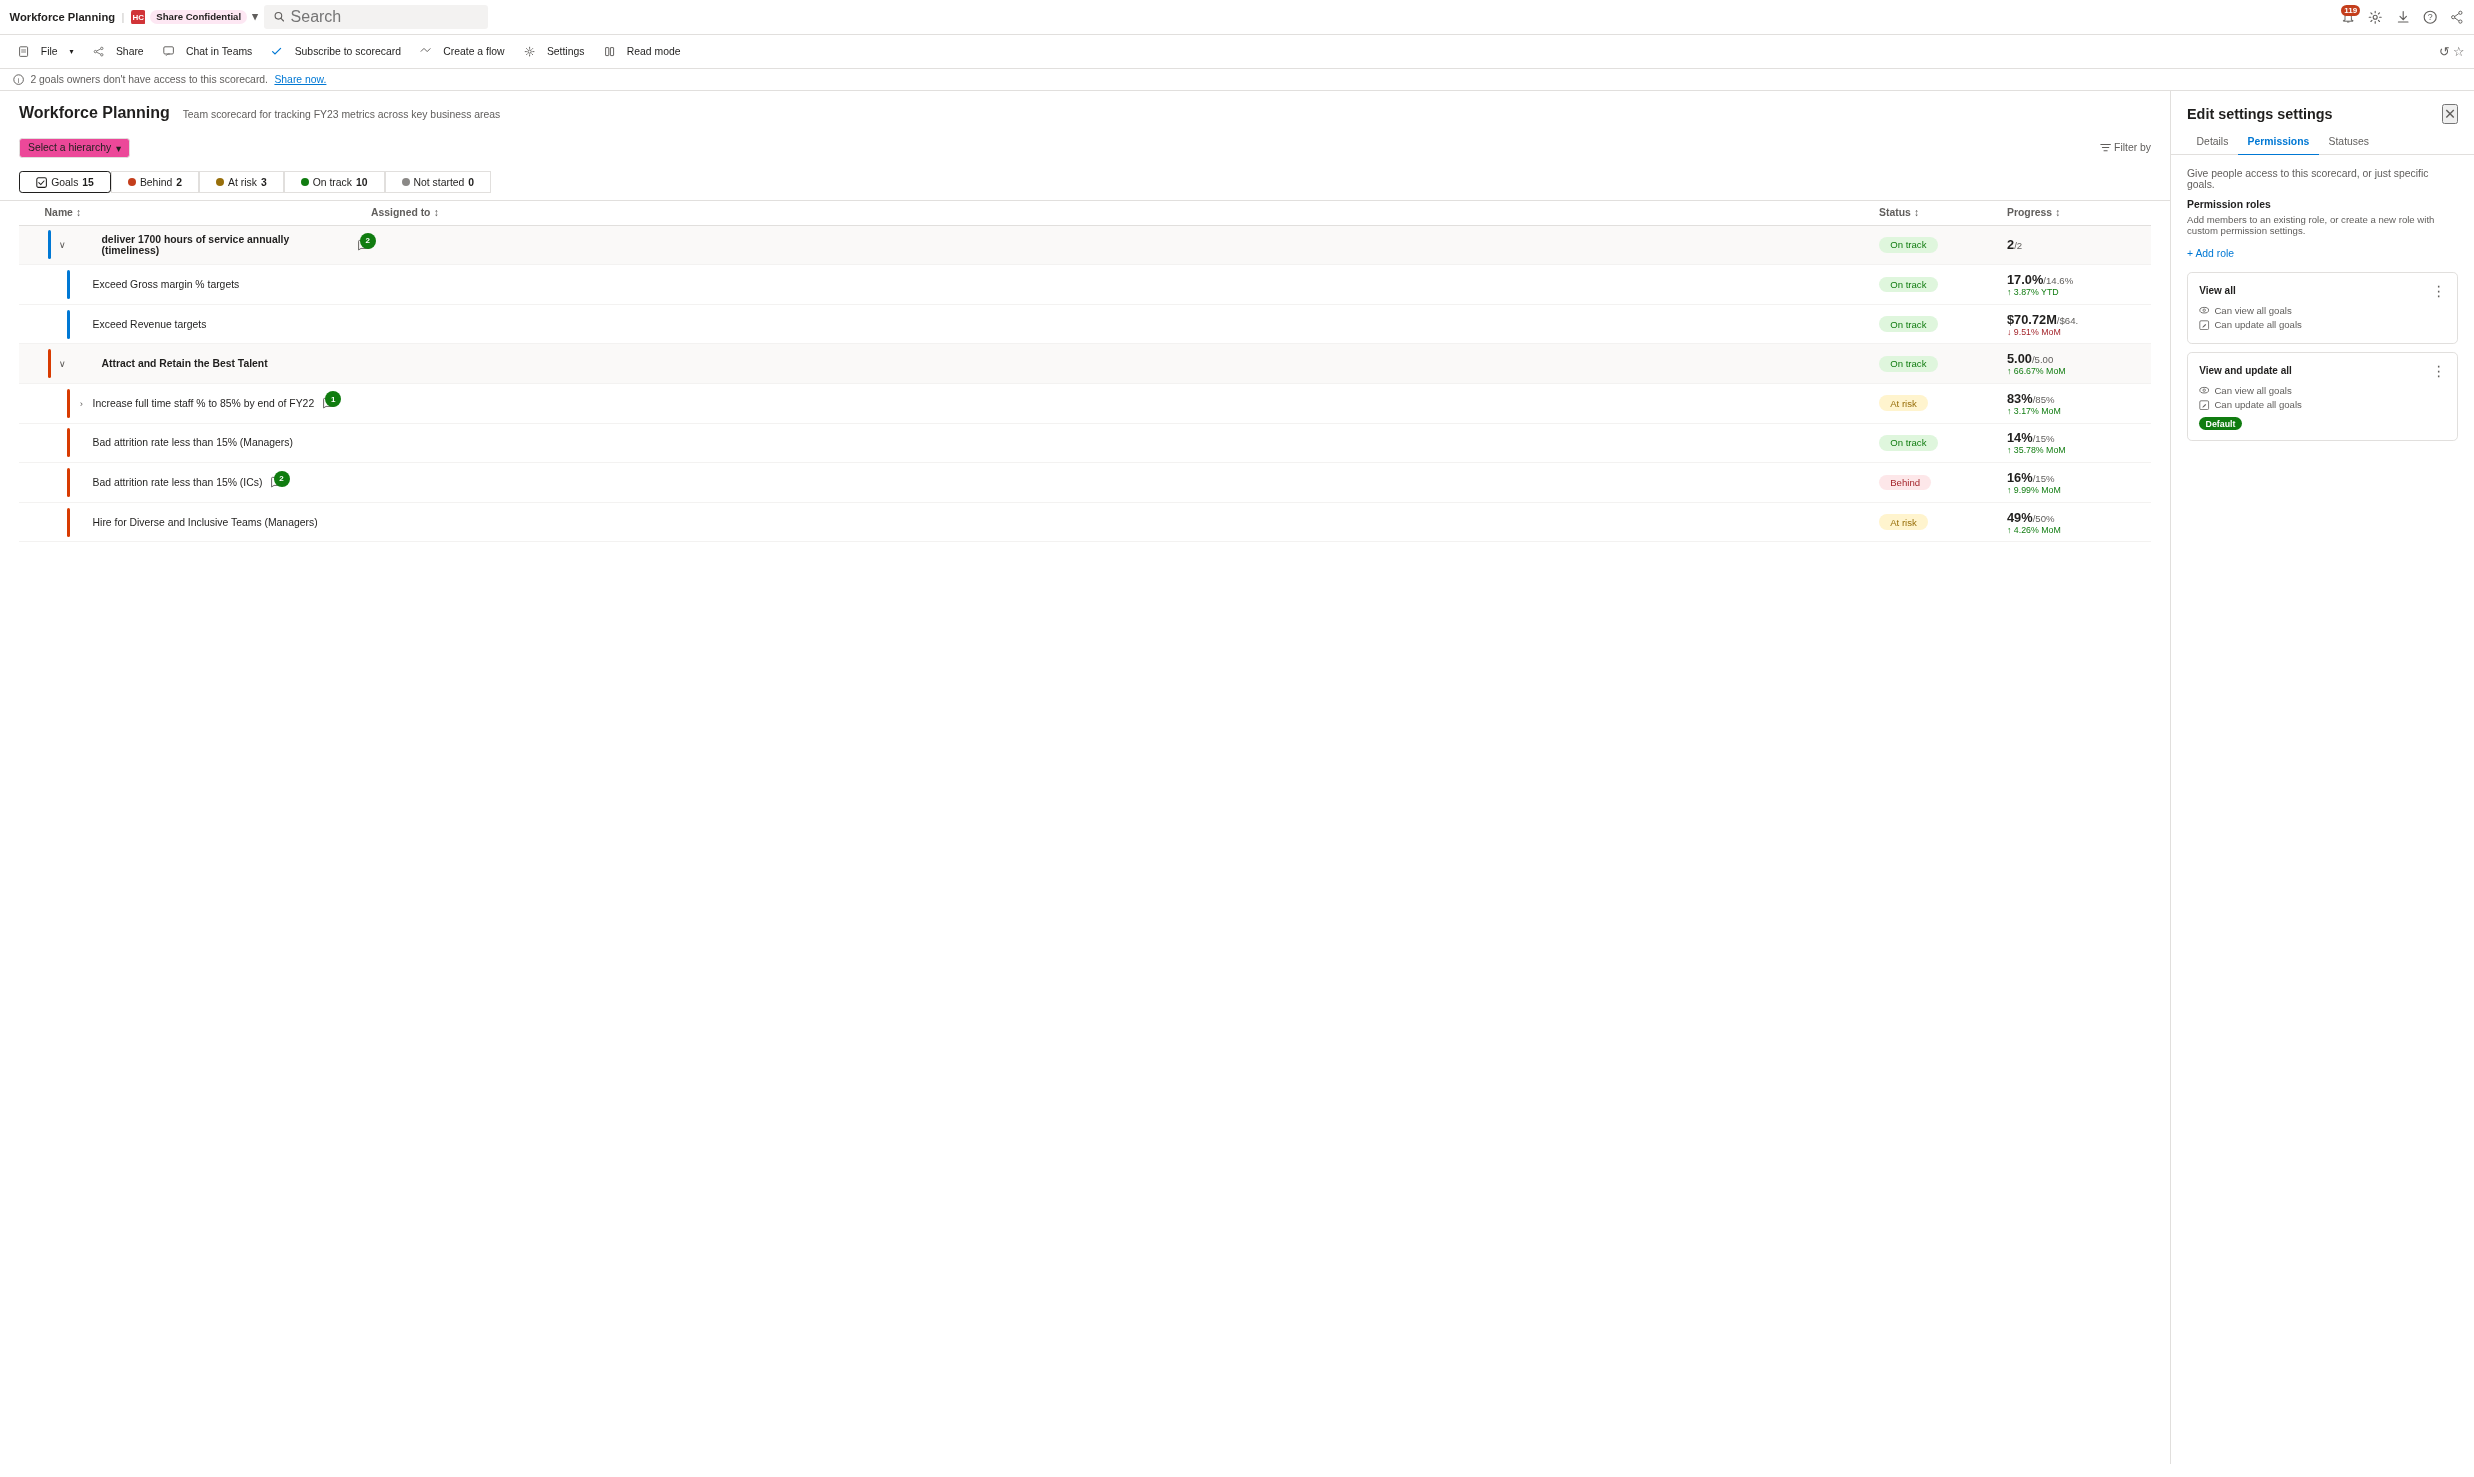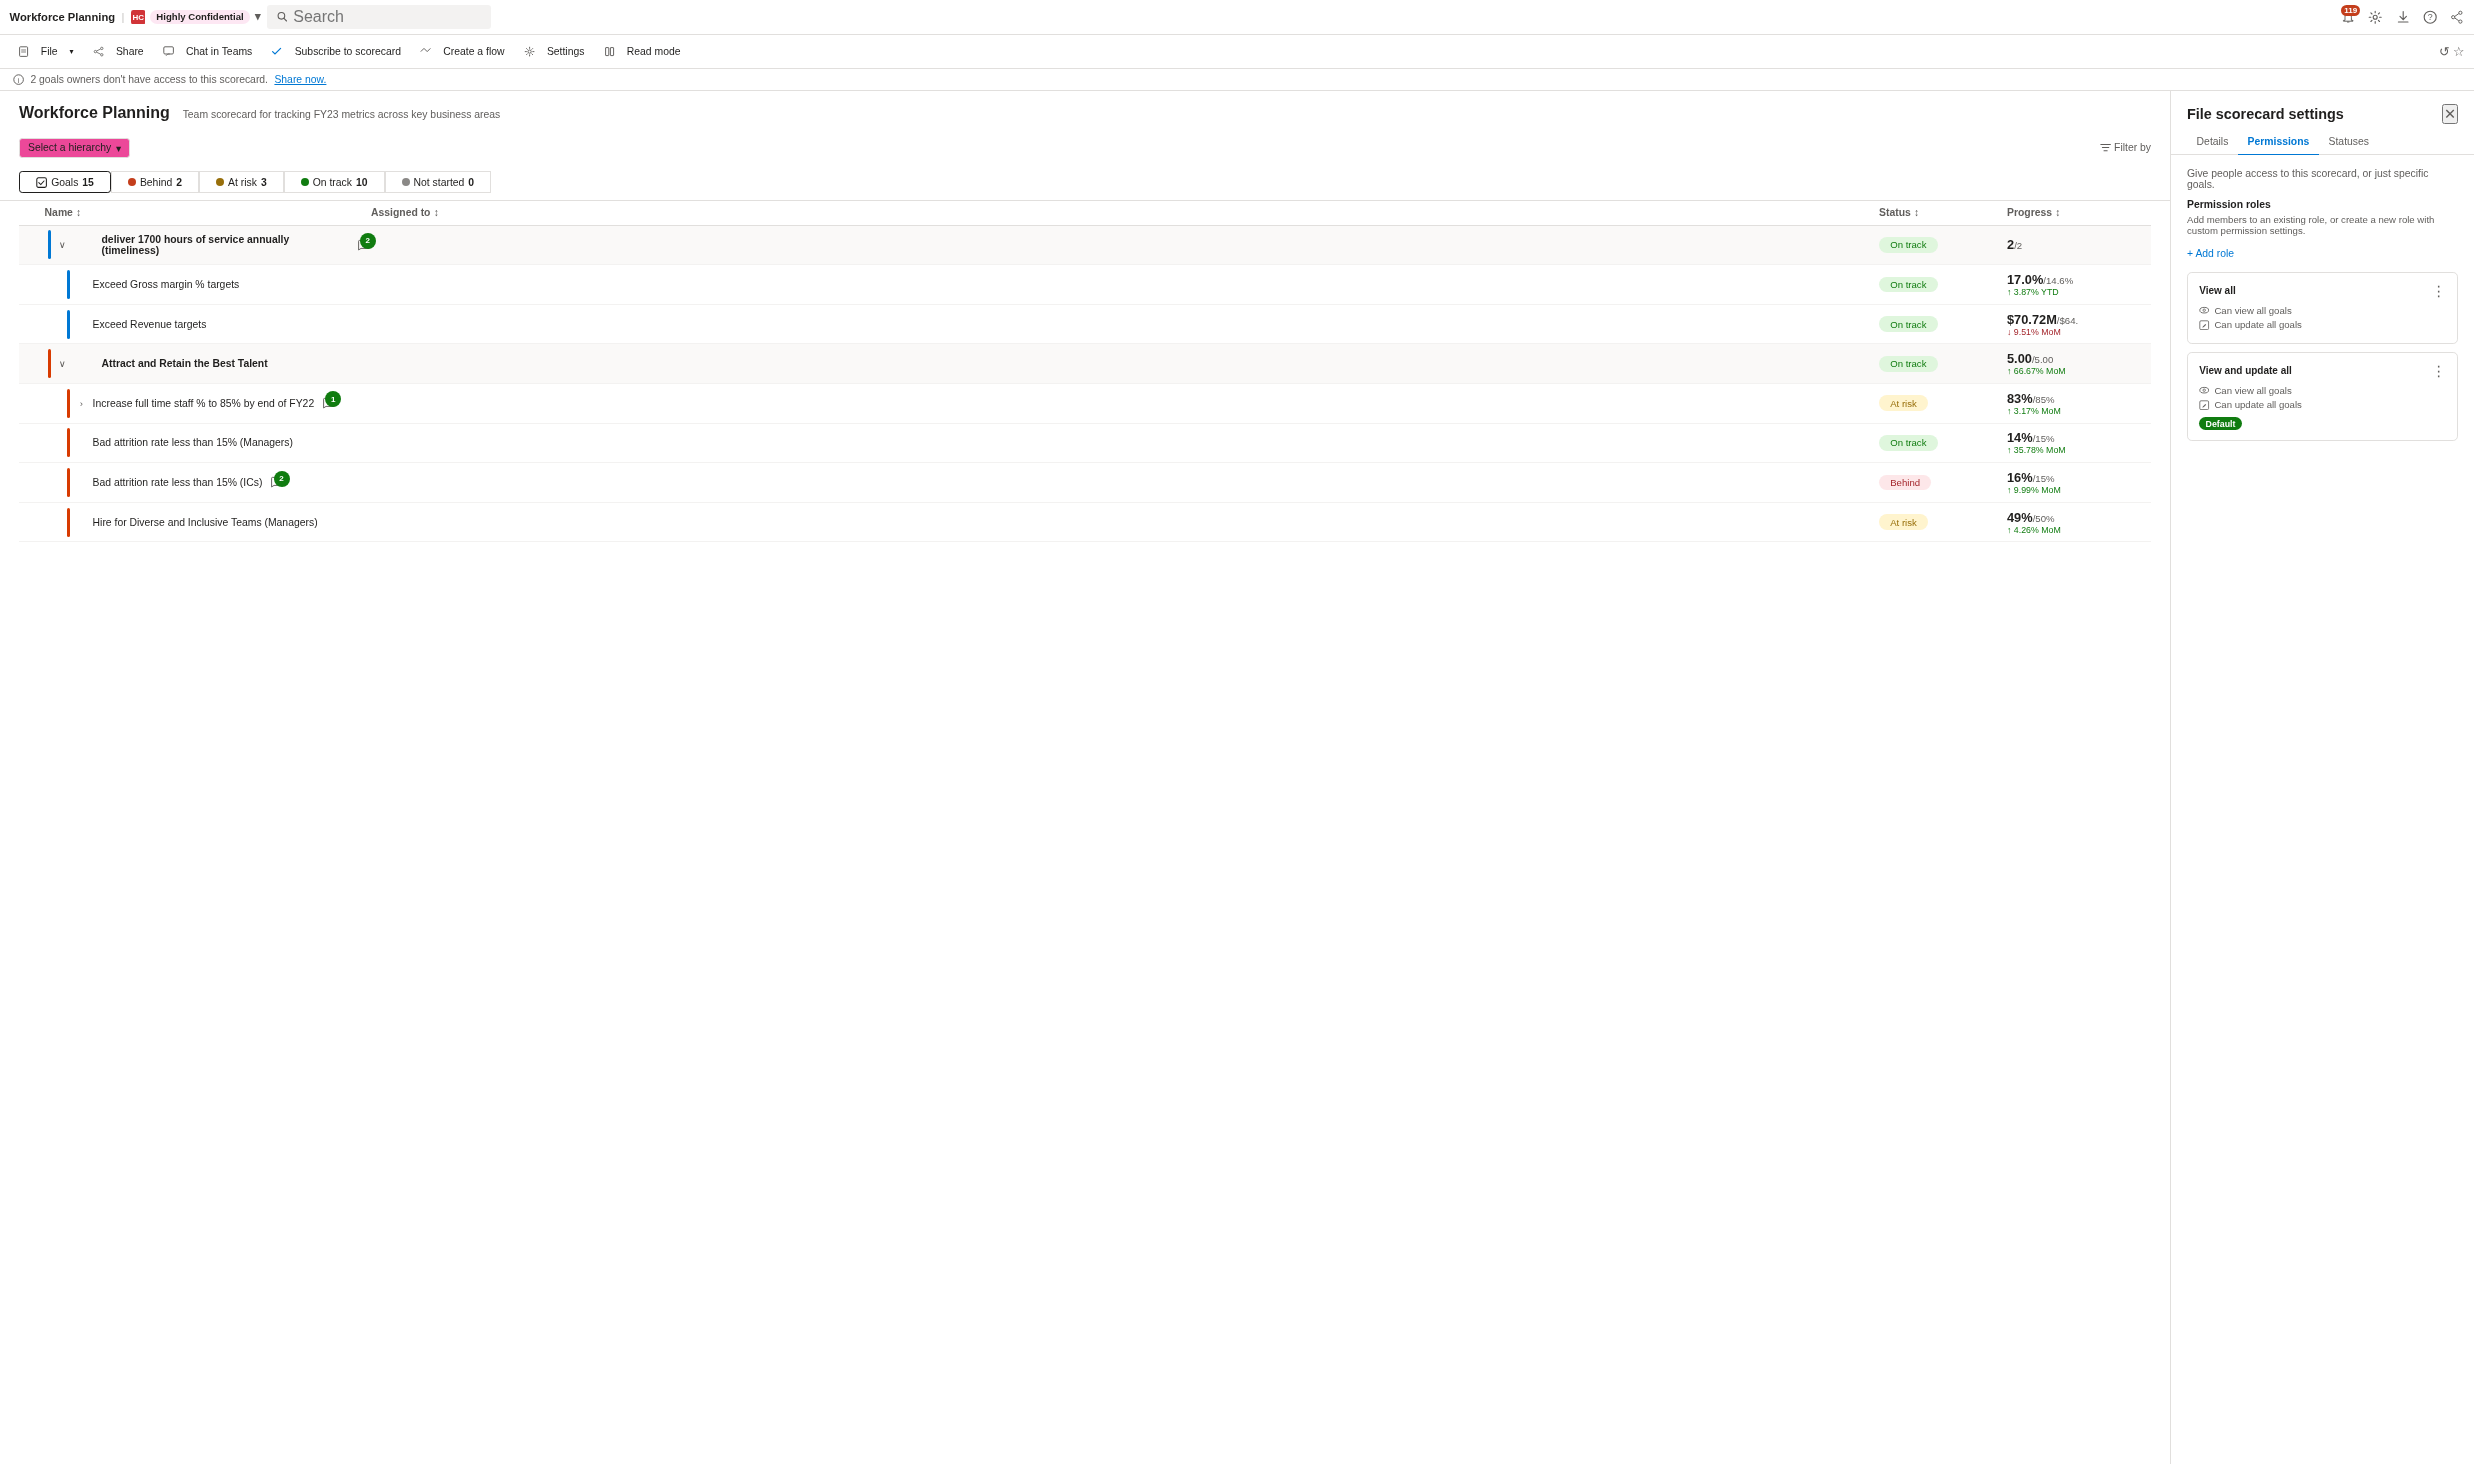--- a/index.html
+++ b/index.html
@@ -177,21 +177,21 @@
   <div class="top-bar-left">
     <span class="app-name">Workforce Planning</span>
     <span class="separator">|</span>
     <div class="scorecard-title-top">
 
       <svg width="14.4" height="14.4" viewBox="0 0 18 18" fill="none" style="font-size:14px">
         <rect width="18" height="18" rx="3" fill="#d13438"></rect>
         <text x="9" y="13" text-anchor="middle" fill="#fff" font-size="10" font-weight="bold">HC</text>
       </svg>
       <div class="confidential-badge">
-        <span>Highly Confidential</span>
+        <span>Share Confidential</span>
       </div>
       <span style="color:#605e5c">▾</span>
     </div>
 
     <div class="search-bar">
       <svg width="11.2" height="11.2" viewBox="0 0 14 14" fill="none">
         <circle cx="6" cy="6" r="4.5" stroke="#605e5c" stroke-width="1.5"></circle>
         <line x1="9.5" y1="9.5" x2="13" y2="13" stroke="#605e5c" stroke-width="1.5" stroke-linecap="round"></line>
       </svg>
       <input type="text" style="border: none; background: transparent; outline: none; font-size: 16px; color: rgb(96, 94, 92); width: 100%;" placeholder="Search">
@@ -527,21 +527,21 @@
           <span class="progress-main">49%<span class="small">/50%</span></span>
           <span class="progress-sub">↑ 4.26% MoM</span>
         </div>
       </div>
 
     </div>
   </div>
 
   <div class="right-panel">
     <div class="panel-header">
-      <span class="panel-title">File scorecard settings</span>
+      <span class="panel-title">Edit settings settings</span>
       <button class="close-btn">✕</button>
     </div>
 
     <div class="panel-tabs">
       <div class="panel-tab">
         <span>Details</span>
       </div>
       <div class="panel-tab active">
         <span>Permissions</span>
       </div>

